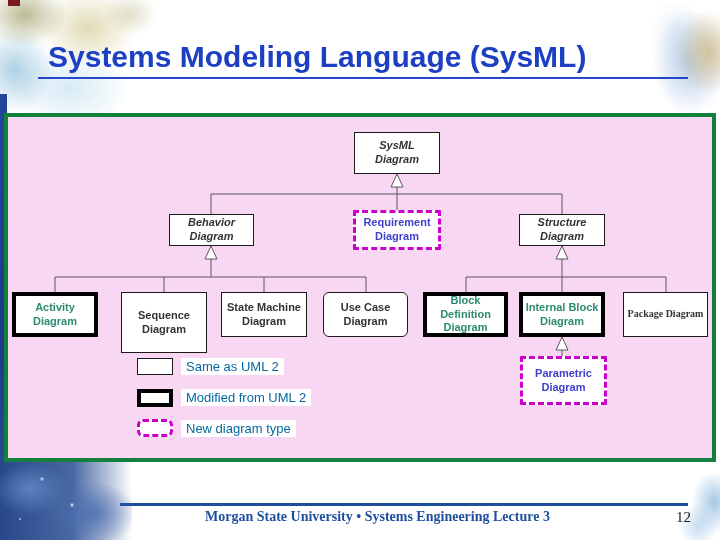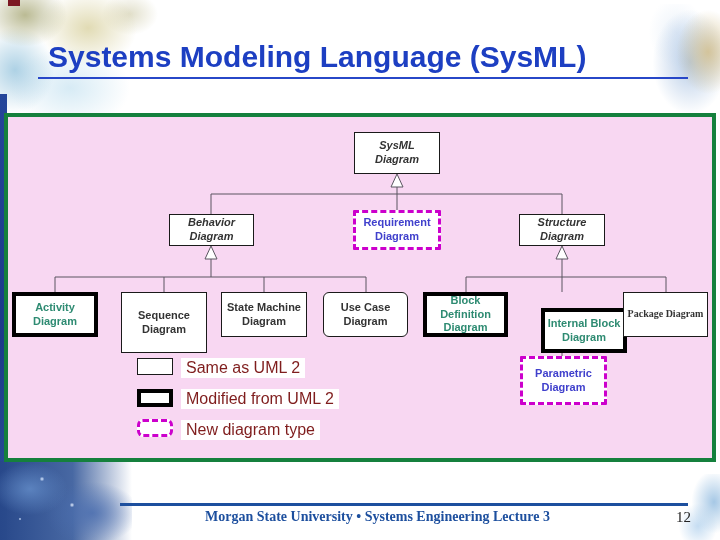--- a/index.html
+++ b/index.html
@@ -77,21 +77,21 @@
   .thick { border:4px solid #000000; color:#2e8b72; }
   .newtype { border:3px dashed #cc00cc; border-radius:1px; color:#4040cc; }
   .oneline { font-size:10px; white-space:nowrap; }
 
   
   .legend-swatch { position:absolute; box-sizing:border-box; width:36px; height:17px; background:#fff; border:1px solid #1a1a1a; }
   .legend-swatch.thick { border:4px solid #000; height:18px; }
   .legend-swatch.newtype { border:3px dashed #cc00cc; border-radius:6px; height:18px; }
   .legend-label {
     position:absolute; background:#ffffff; padding:1px 5px;
-    font-size:16px; color:#7f1d1d; white-space:nowrap;
+    font-size:13px; color:#0369a1; white-space:nowrap;
   }
 
   
   #footer-line { position:absolute; left:120px; top:503px; width:568px; height:3px; background:#1d4f9e; }
   #footer-text {
     position:absolute; left:205px; top:509px;
     font-family:"Liberation Serif", serif; font-weight:bold; font-size:14px; color:#1d4f9e; white-space:nowrap;
   }
   #page-number {
     position:absolute; left:676px; top:509px;
@@ -149,21 +149,21 @@
 
   <div class="node abstract" style="left:161px; top:97px; width:85px; height:32px;">Behavior Diagram</div>
   <div class="node newtype" style="left:345px; top:93px; width:88px; height:40px;">Requirement Diagram</div>
   <div class="node abstract" style="left:511px; top:97px; width:86px; height:32px;">Structure Diagram</div>
 
   <div class="node thick" style="left:4px; top:175px; width:86px; height:45px;">Activity Diagram</div>
   <div class="node" style="left:113px; top:175px; width:86px; height:61px;">Sequence Diagram</div>
   <div class="node" style="left:213px; top:175px; width:86px; height:45px;">State Machine Diagram</div>
   <div class="node" style="left:315px; top:175px; width:85px; height:45px;border-radius:6px;">Use Case Diagram</div>
   <div class="node thick" style="left:415px; top:175px; width:85px; height:45px;">Block Definition Diagram</div>
-  <div class="node thick" style="left:533px; top:175px; width:86px; height:45px;margin-top:16px;">Internal Block Diagram</div>
+  <div class="node thick" style="left:511px; top:175px; width:86px; height:45px;">Internal Block Diagram</div>
   <div class="node oneline" style="left:615px; top:175px; width:85px; height:45px;font-family:Liberation Serif, serif;">Package Diagram</div>
 
   <div class="node newtype" style="left:512px; top:239px; width:87px; height:49px;">Parametric Diagram</div>
 
   <div class="legend-swatch" style="left:129px; top:241px;"></div>
   <div class="legend-label" style="left:173px; top:241px;">Same as UML 2</div>
 
   <div class="legend-swatch thick" style="left:129px; top:272px;"></div>
   <div class="legend-label" style="left:173px; top:272px;">Modified from UML 2</div>
 

